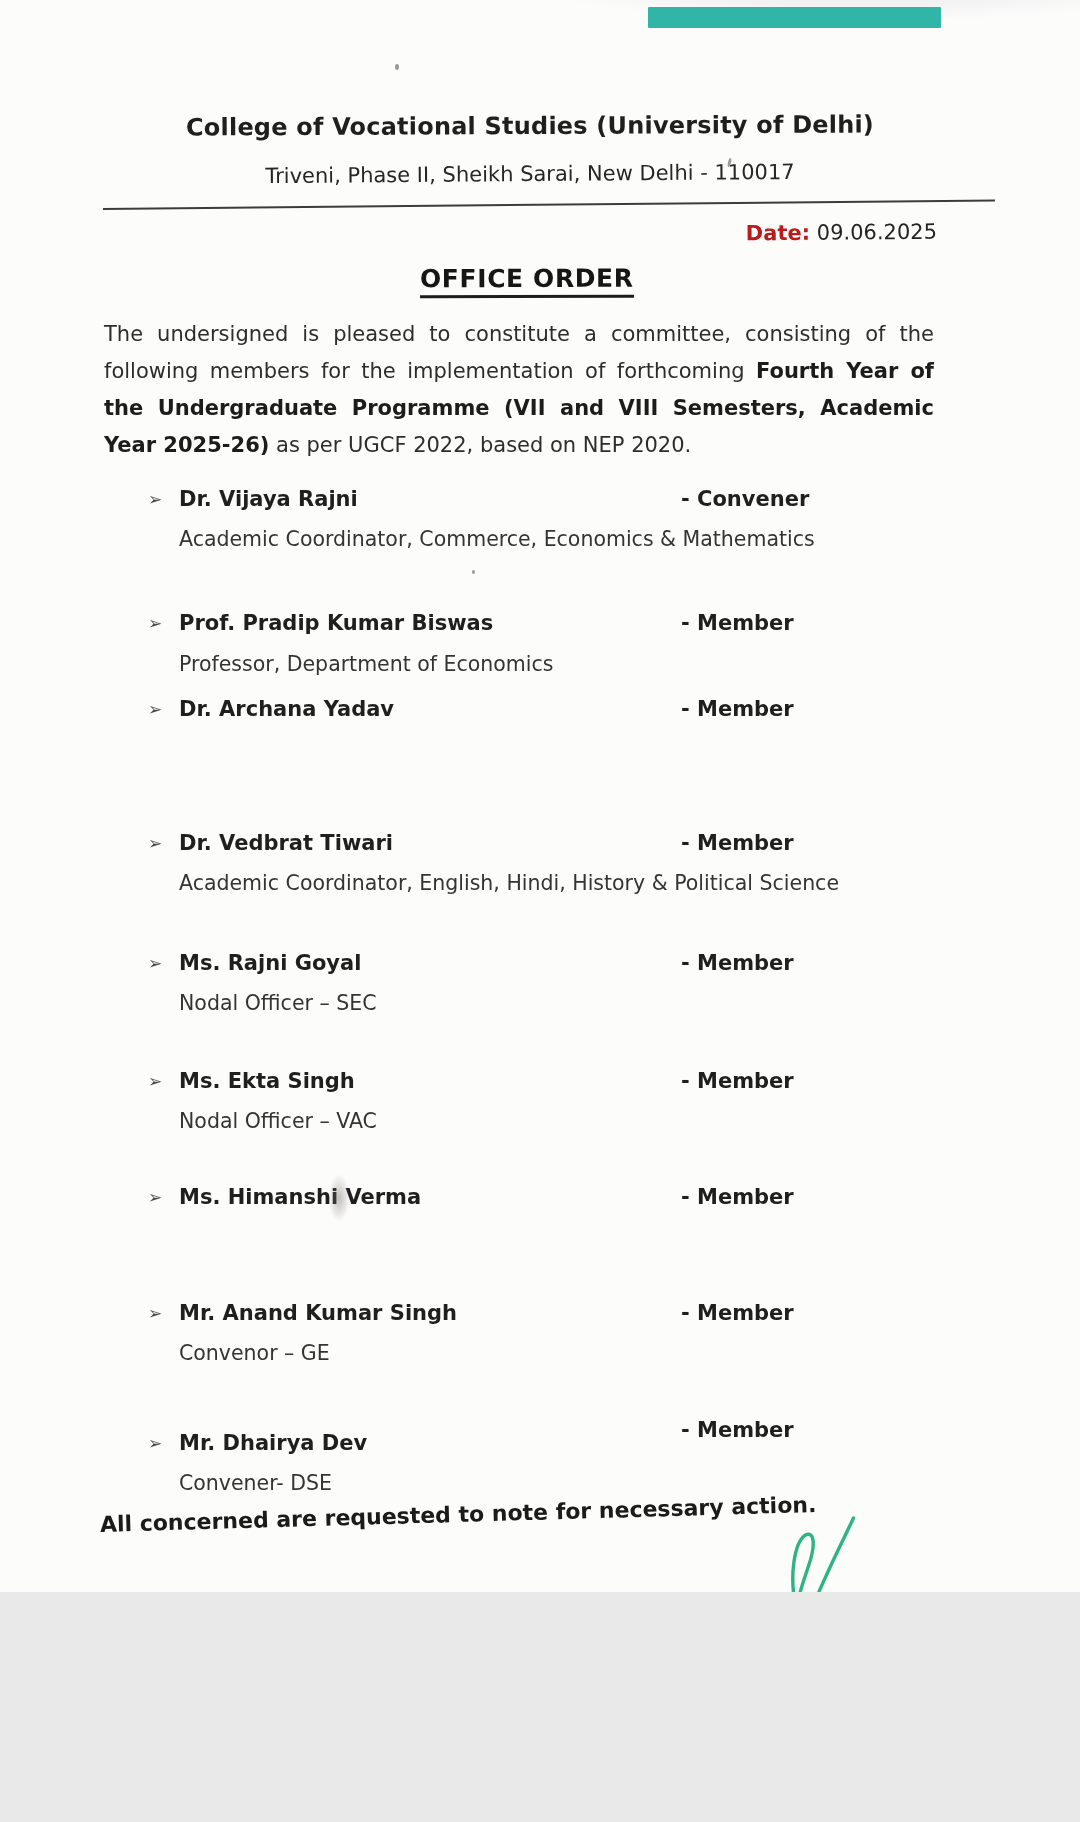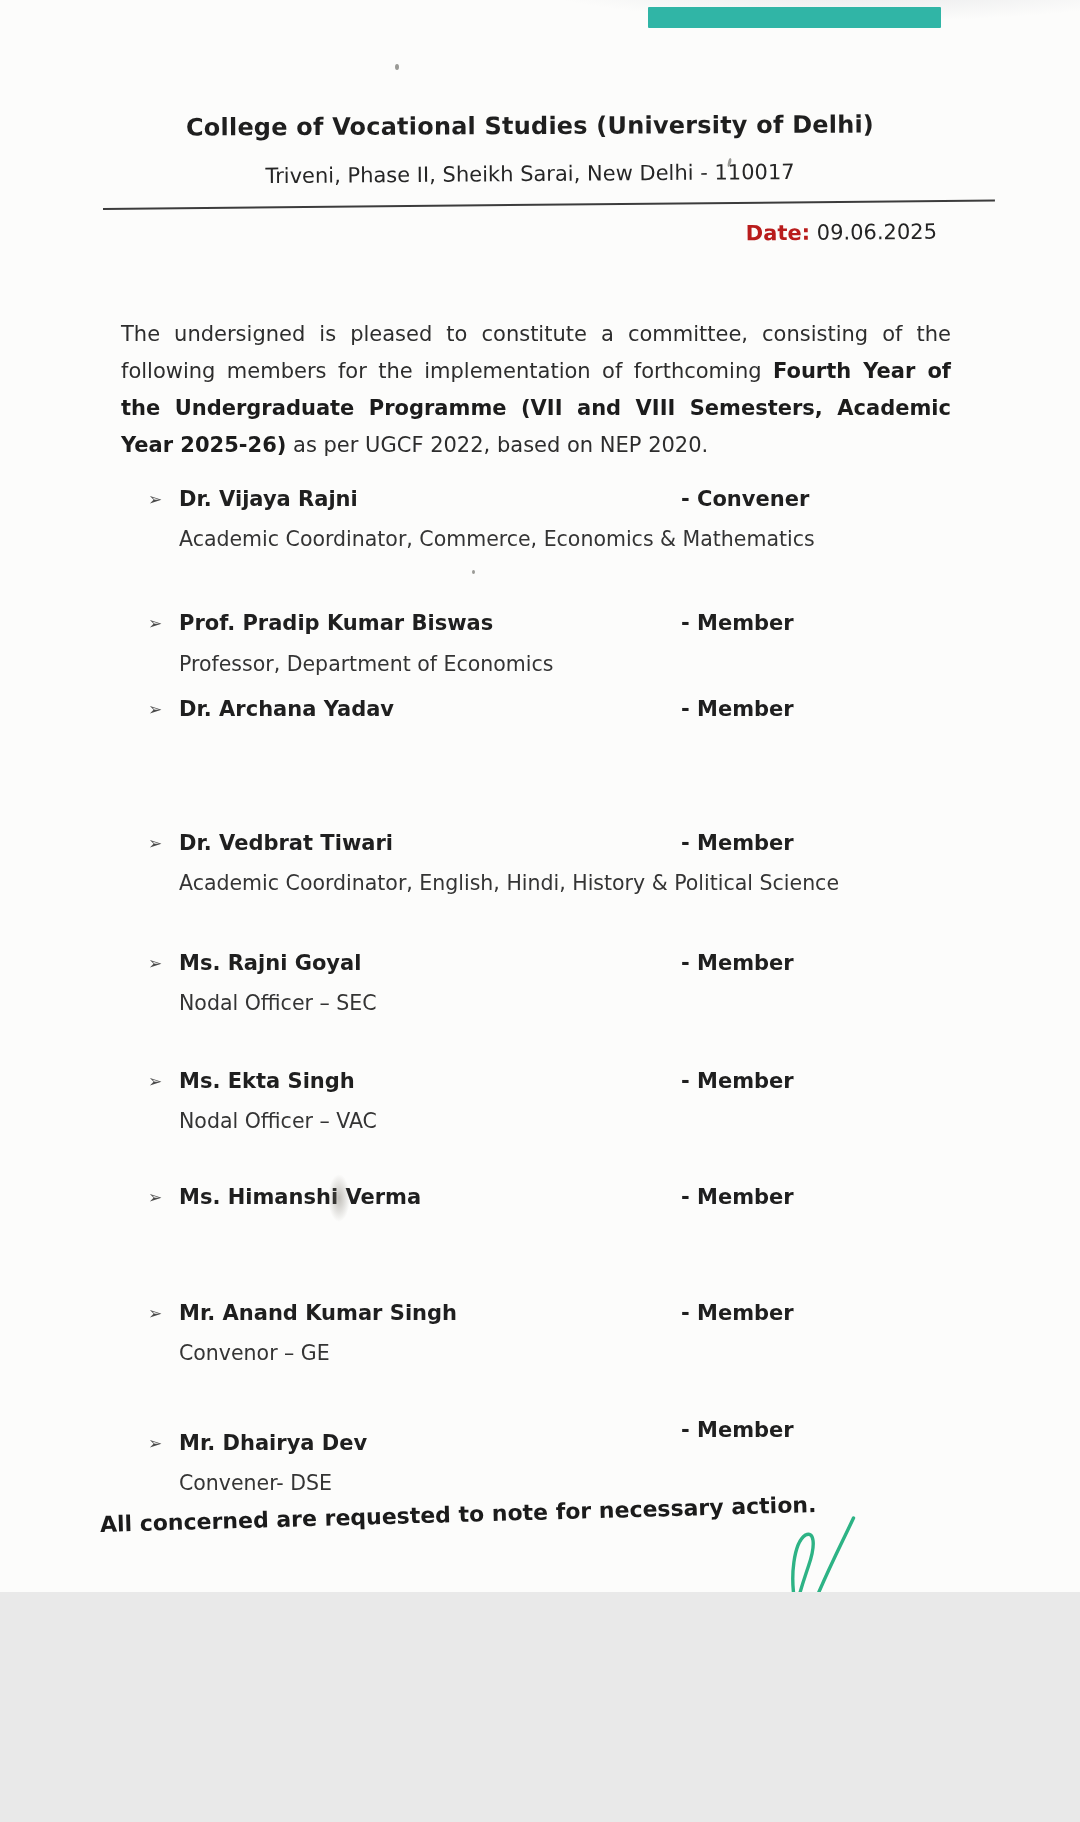--- a/index.html
+++ b/index.html
@@ -25,21 +25,21 @@
   .address{font-size:21px;margin-top:22px;color:#262626;transform:rotate(-.45deg);}
   .hrule{position:absolute;left:103px;top:208px;width:892px;border-bottom:2px solid #3c3c3c;transform:rotate(-.55deg);transform-origin:left center;}
 
   .dateline{position:absolute;left:637px;top:221px;width:300px;text-align:right;font-size:21px;transform:rotate(-.5deg);color:#242424;}
   .dateline b{font-weight:bold;color:#b91c1c;}
 
   .title-wrap{position:absolute;left:112px;top:264px;width:830px;text-align:center;}
   .title{display:inline-block;font-size:25px;font-weight:bold;color:#161616;letter-spacing:.6px;
          border-bottom:3px solid #1d1d1d;padding-bottom:2px;transform:rotate(-.2deg);}
 
-  .intro{position:absolute;left:121px;top:316px;width:830px;font-size:21px;line-height:37px;text-align:justify;color:#2d2d2d;}
+  .intro{position:absolute;left:104px;top:316px;width:830px;font-size:21px;line-height:37px;text-align:justify;color:#2d2d2d;}
   .intro b{color:#1c1c1c;}
 
   .member{position:absolute;left:148px;width:830px;}
   .bullet{position:absolute;left:0;top:3px;font-size:17px;color:#4a4a4a;}
   .mname{margin-left:31px;font-size:21px;font-weight:bold;color:#1f1f1f;line-height:26px;}
   .mrole{position:absolute;left:533px;top:0;font-size:21px;font-weight:bold;color:#1f1f1f;line-height:26px;white-space:nowrap;}
   .mrole.raised{top:-13px;}
   .mdesig{margin-left:31px;margin-top:12px;font-size:20.5px;color:#343434;line-height:30px;}
   .mdesig.tight{margin-top:13px;}
 
@@ -70,20 +70,23 @@
     <div class="college">College of Vocational Studies (University of Delhi)</div>
     <div class="address">Triveni, Phase II, Sheikh Sarai, New Delhi - 110017</div>
   </div>
   <div class="hrule"></div>
 
   <div class="dateline">
     <b>Date:</b>
     <span>09.06.2025</span>
   </div>
 
+  <div class="title-wrap">
+    <span class="title">OFFICE ORDER</span>
+  </div>
 
   <div class="intro"><span>The undersigned is pleased to constitute a committee, consisting of the following members for the implementation of forthcoming </span><b>Fourth Year of the Undergraduate Programme (VII and VIII Semesters, Academic Year 2025-26)</b><span> as per UGCF 2022, based on NEP 2020.</span></div>
 
   <div class="member" style="top:486px">
     <span class="bullet">➢</span>
     <div class="mname">Dr. Vijaya Rajni</div>
     <div class="mrole">- Convener</div>
     <div class="mdesig">Academic Coordinator, Commerce, Economics &amp; Mathematics</div>
   </div>
 

